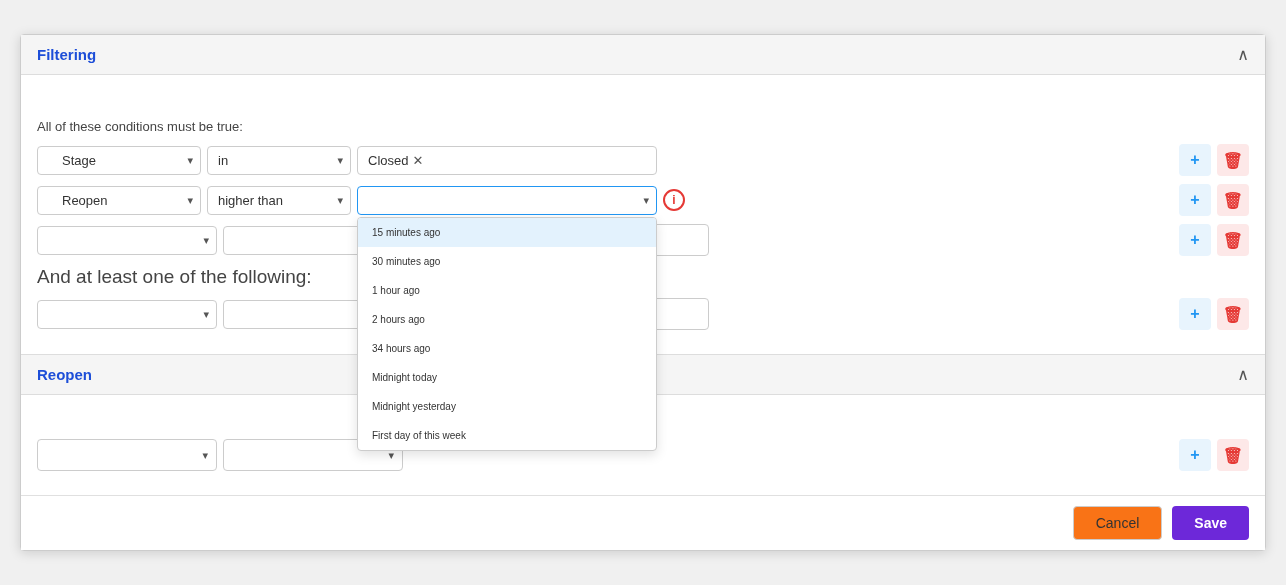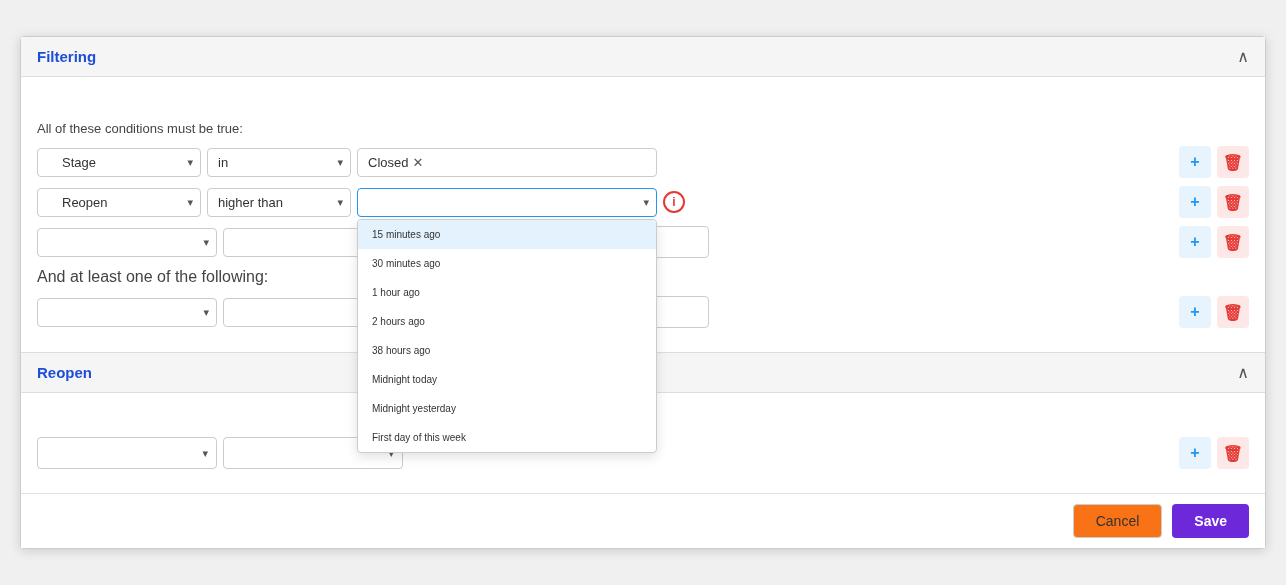--- a/index.html
+++ b/index.html
@@ -179,21 +179,21 @@
       cursor: pointer;
     }
     .dropdown-item.selected {
       background: #e3f2fd;
     }
     
     .dropdown-list::-webkit-scrollbar { width: 8px; }
     .dropdown-list::-webkit-scrollbar-track { background: #f0f0f0; }
     .dropdown-list::-webkit-scrollbar-thumb { background: #c0c0c0; border-radius: 4px; }
     .and-at-least-label {
-      font-size: 16px;
+      font-size: 19px;
       color: #444;
       margin: 10px 0 10px 0;
     }
     .sorting-section {
       border-top: 1px solid #ddd;
     }
     .footer-actions {
       display: flex;
       justify-content: flex-end;
       padding: 10px 16px;
@@ -293,21 +293,21 @@
         <input type="text" class="value-field" value="" style="">
         <span class="dropdown-caret">▾</span>
 
         
         <div class="dropdown-menu">
           <div class="dropdown-list">
             <div class="dropdown-item selected">15 minutes ago</div>
             <div class="dropdown-item">30 minutes ago</div>
             <div class="dropdown-item">1 hour ago</div>
             <div class="dropdown-item">2 hours ago</div>
-            <div class="dropdown-item">38 hours ago</div>
+            <div class="dropdown-item">34 hours ago</div>
             <div class="dropdown-item">Midnight today</div>
             <div class="dropdown-item">Midnight yesterday</div>
             <div class="dropdown-item">First day of this week</div>
           </div>
         </div>
       </div>
       <div class="info-icon">
         <span>i</span>
       </div>
       <div class="row-actions">

